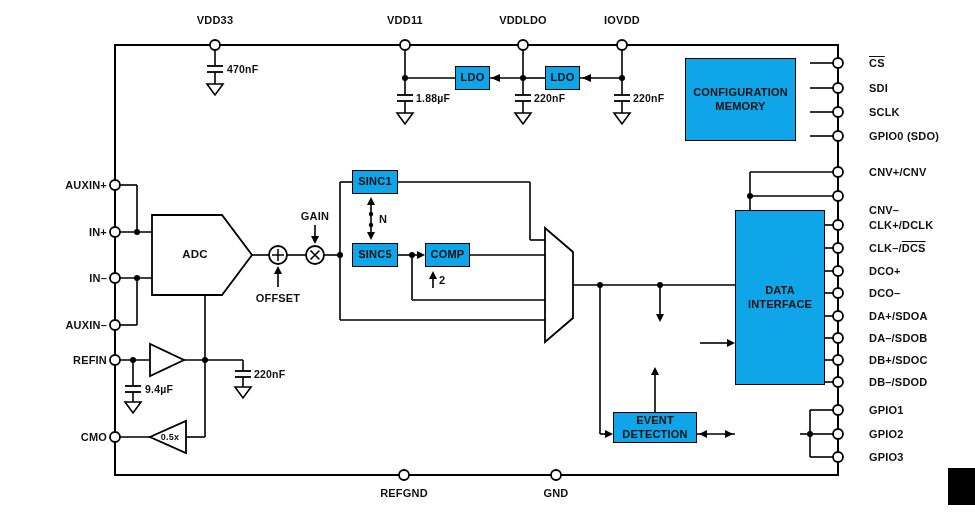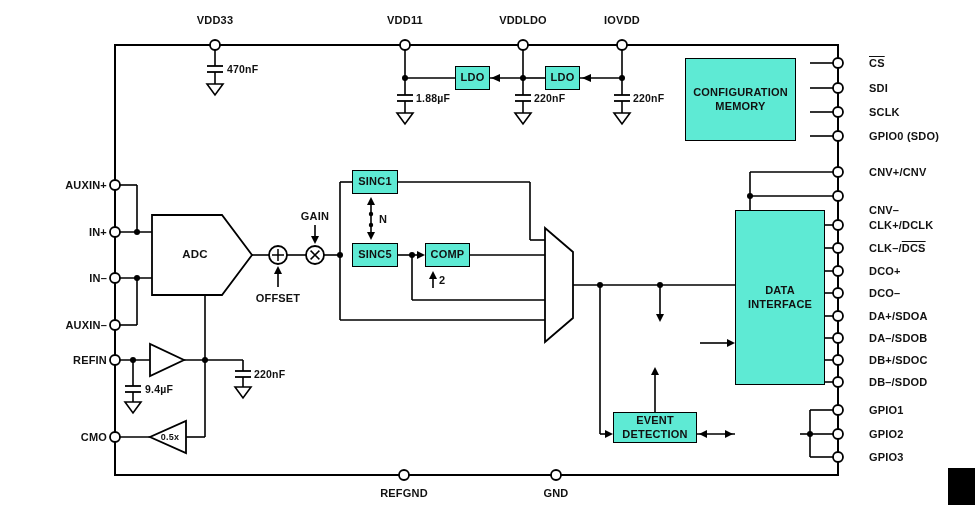--- a/index.html
+++ b/index.html
@@ -9,21 +9,21 @@
   #fig { position:absolute; left:0; top:0; width:975px; height:524px; background:#fff; }
   svg { position:absolute; left:0; top:0; }
   .lbl { position:absolute; font-weight:bold; font-size:11px; line-height:14px;
          color:#111; white-space:nowrap; letter-spacing:.2px; }
   .right { left:849px; text-align:left;margin-left:20px; }
   .left  { left:8px; width:99px; text-align:right; }
   .topl  { width:80px; text-align:center; top:13px; }
   .botl  { width:80px; text-align:center; top:486px; }
   .val   { font-size:10.5px; }
   .ctr   { text-align:center; }
-  .block { position:absolute; border:1.6px solid #000; background:#5eead4;
+  .block { position:absolute; border:1.6px solid #000; background:#0ea5e9;
            display:flex; align-items:center; justify-content:center;
            text-align:center; font-weight:bold; font-size:11px; line-height:1.25;
            color:#111; padding:0 3px; letter-spacing:.2px; }
   .ovl { text-decoration:overline; }
   .cornermark { position:absolute; background:#000; }
 </style>
 </head>
 <body>
 
 <div id="fig">

